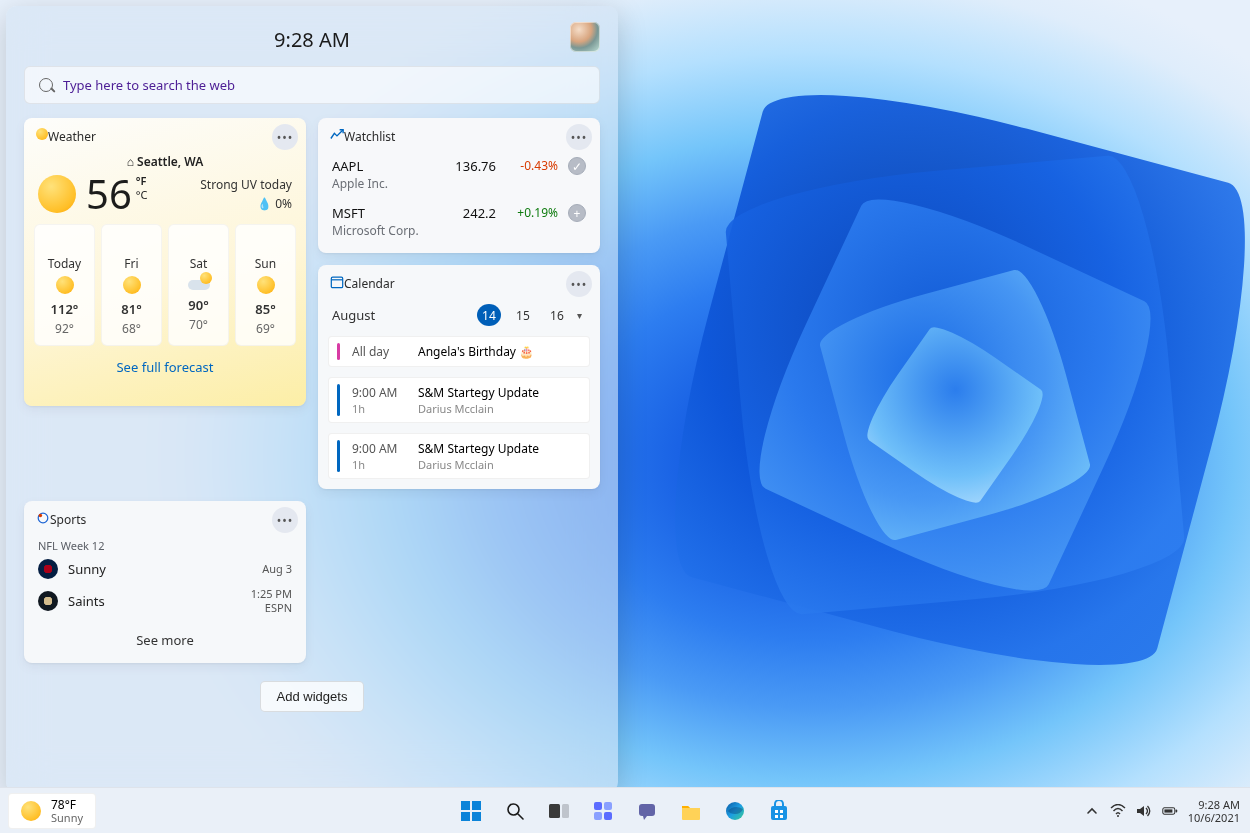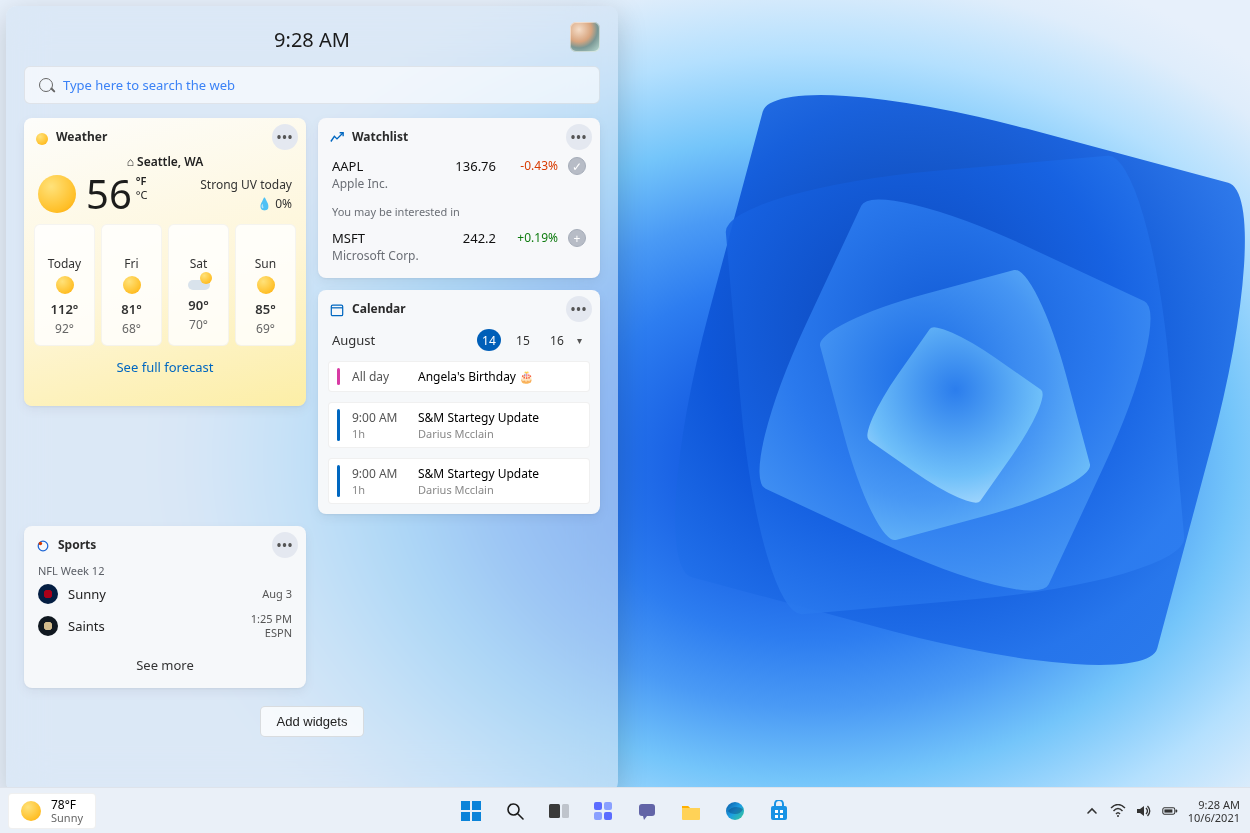--- a/index.html
+++ b/index.html
@@ -28,28 +28,28 @@
     background: rgba(212,226,244,0.6);
     backdrop-filter: blur(22px);
     box-shadow: 0 8px 30px rgba(0,0,0,.18);
     padding: 12px 18px 0;
     overflow: hidden;
   }
   .wp-top { display:flex; justify-content:center; align-items:center; height:34px; position:relative; margin-top:4px; }
   .wp-time { font-size: 20px; color:#1b1b1b; }
   .avatar { position:absolute; right:0; top:0; width:30px; height:30px; border-radius:6px; background: radial-gradient(circle at 30% 25%, #f5ddc8, #d8a57f 40%, #7a9794 60%, #bfe2d8 100%); box-shadow: inset 0 0 0 1px rgba(255,255,255,.5); }
 
-  .wp-search { margin-top:10px; height:38px; background:rgba(255,255,255,.6); border:1px solid rgba(0,0,0,.08); border-radius:6px; display:flex; align-items:center; padding:0 14px; color:#3b82f6; font-size:13px; gap:10px; }
+  .wp-search { margin-top:10px; height:38px; background:rgba(255,255,255,.6); border:1px solid rgba(0,0,0,.08); border-radius:6px; display:flex; align-items:center; padding:0 14px; color:#4c1d95; font-size:13px; gap:10px; }
   .icon-search { width:14px; height:14px; border:1.5px solid #666; border-radius:50%; position:relative; }
   .icon-search::after { content:""; position:absolute; width:6px; height:1.5px; background:#666; transform:rotate(45deg); left:10px; top:10px; border-radius:1px; }
 
   .wp-grid { margin-top:14px; display:grid; grid-template-columns: 1fr 1fr; gap:12px; }
 
   .card { background:#f6f8fa; border-radius:8px; box-shadow: 0 1px 2px rgba(0,0,0,.05), 0 4px 12px rgba(0,0,0,.06); position:relative; }
-  .card-head { display:flex; align-items:flex-end; padding:10px 12px 6px; font-size:12px; color:#2b2b2b; gap:8px;font-weight:bold; }
+  .card-head { display:flex; align-items:flex-start; padding:10px 12px 6px; font-size:12px; color:#2b2b2b; gap:0; }
   .card-more { position:absolute; right:8px; top:6px; width:26px; height:26px; border-radius:50%; background:rgba(228,232,240,1); display:flex; align-items:center; justify-content:center; color:#555; cursor:pointer; font-size:12px; letter-spacing:1px; }
 
   
   .weather { grid-column:1; grid-row: 1 / span 2; background: linear-gradient(165deg, #fdfdfb 0%, #fef6d9 55%, #fceea6 100%); height: 288px; }
   .w-sun { width:12px; height:12px; border-radius:50%; background: radial-gradient(circle at 35% 30%, #ffe27a, #ffbf27 70%, #ff9c00); display:inline-block; }
   .w-loc { text-align:center; font-size:12px; font-weight:600; color:#222; margin-top:2px; }
   .w-main { display:flex; align-items:center; justify-content:space-between; padding:4px 14px 4px 14px; }
   .w-bigsun { width:38px; height:38px; border-radius:50%; background: radial-gradient(circle at 35% 30%, #ffe27a, #ffbf27 70%, #ff9c00); }
   .w-temp { display:flex; align-items:flex-start; gap:4px; }
   .w-deg { font-size:40px; font-weight:400; color:#1c1c1c; line-height:1; }
@@ -213,21 +213,20 @@
         </span>
         <span>Watchlist</span>
         <span class="card-more">•••</span>
       </div>
       <div class="stock-row">
         <div class="stock-name"><span class="sym">AAPL</span><span>Apple Inc.</span></div>
         <div class="stock-price">136.76</div>
         <div class="stock-change neg">-0.43%</div>
         <div class="stock-chip">✓</div>
       </div>
-      <div class="stock-note">You may be interested in</div>
       <div class="stock-row">
         <div class="stock-name"><span class="sym">MSFT</span><span>Microsoft Corp.</span></div>
         <div class="stock-price">242.2</div>
         <div class="stock-change pos">+0.19%</div>
         <div class="stock-chip">+</div>
       </div>
     </div>
 
     <div class="card calendar">
       <div class="card-head">

